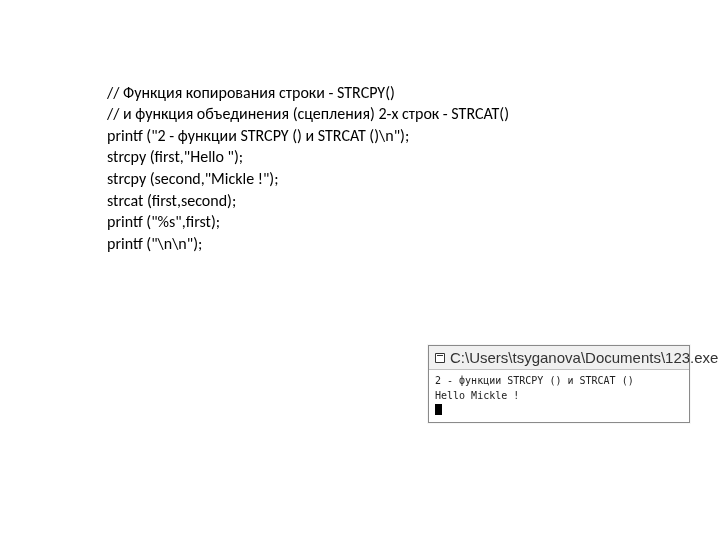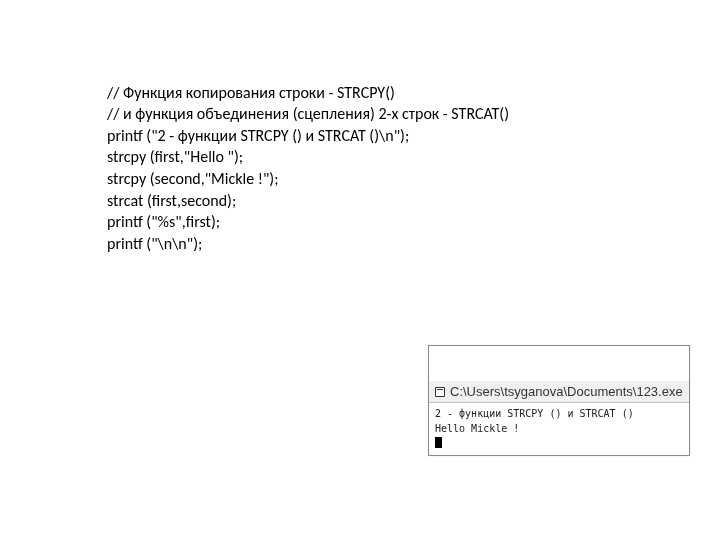--- a/index.html
+++ b/index.html
@@ -31,24 +31,23 @@
       font-family: "Lucida Console", monospace;
       box-shadow: 0 0 0 1px rgba(0,0,0,0.03);
     }
     .console-titlebar {
       display: flex;
       align-items: center;
       gap: 5px;
       padding: 3px 6px;
       background: #f0f0f0;
       border-bottom: 1px solid #c0c0c0;
-      font-size: 13px;
+      font-size: 15px;
       color: #333;
       font-family: Tahoma, Arial, sans-serif;
-      margin-top: 35px;
     }
     .app-icon {
       width: 10px;
       height: 10px;
       display: inline-flex;
       align-items: center;
       justify-content: center;
     }
     .app-icon svg { display: block; }
     .console-body {

